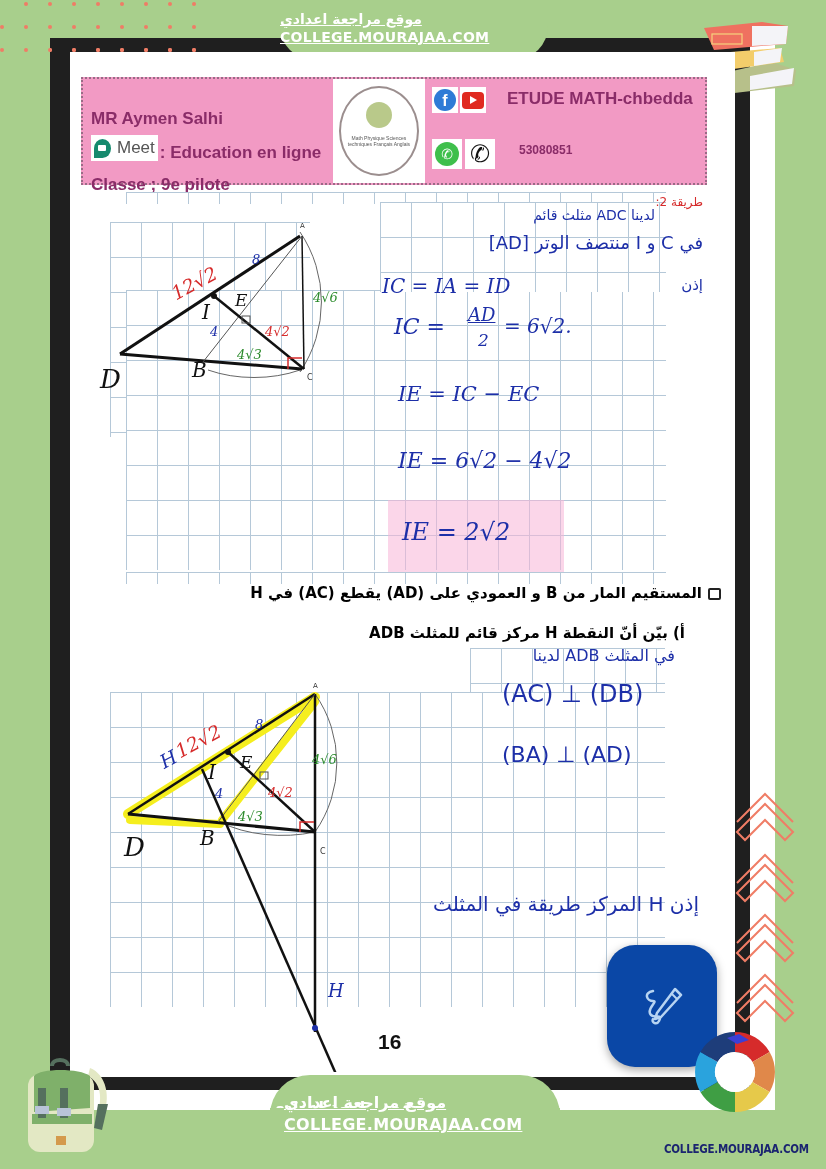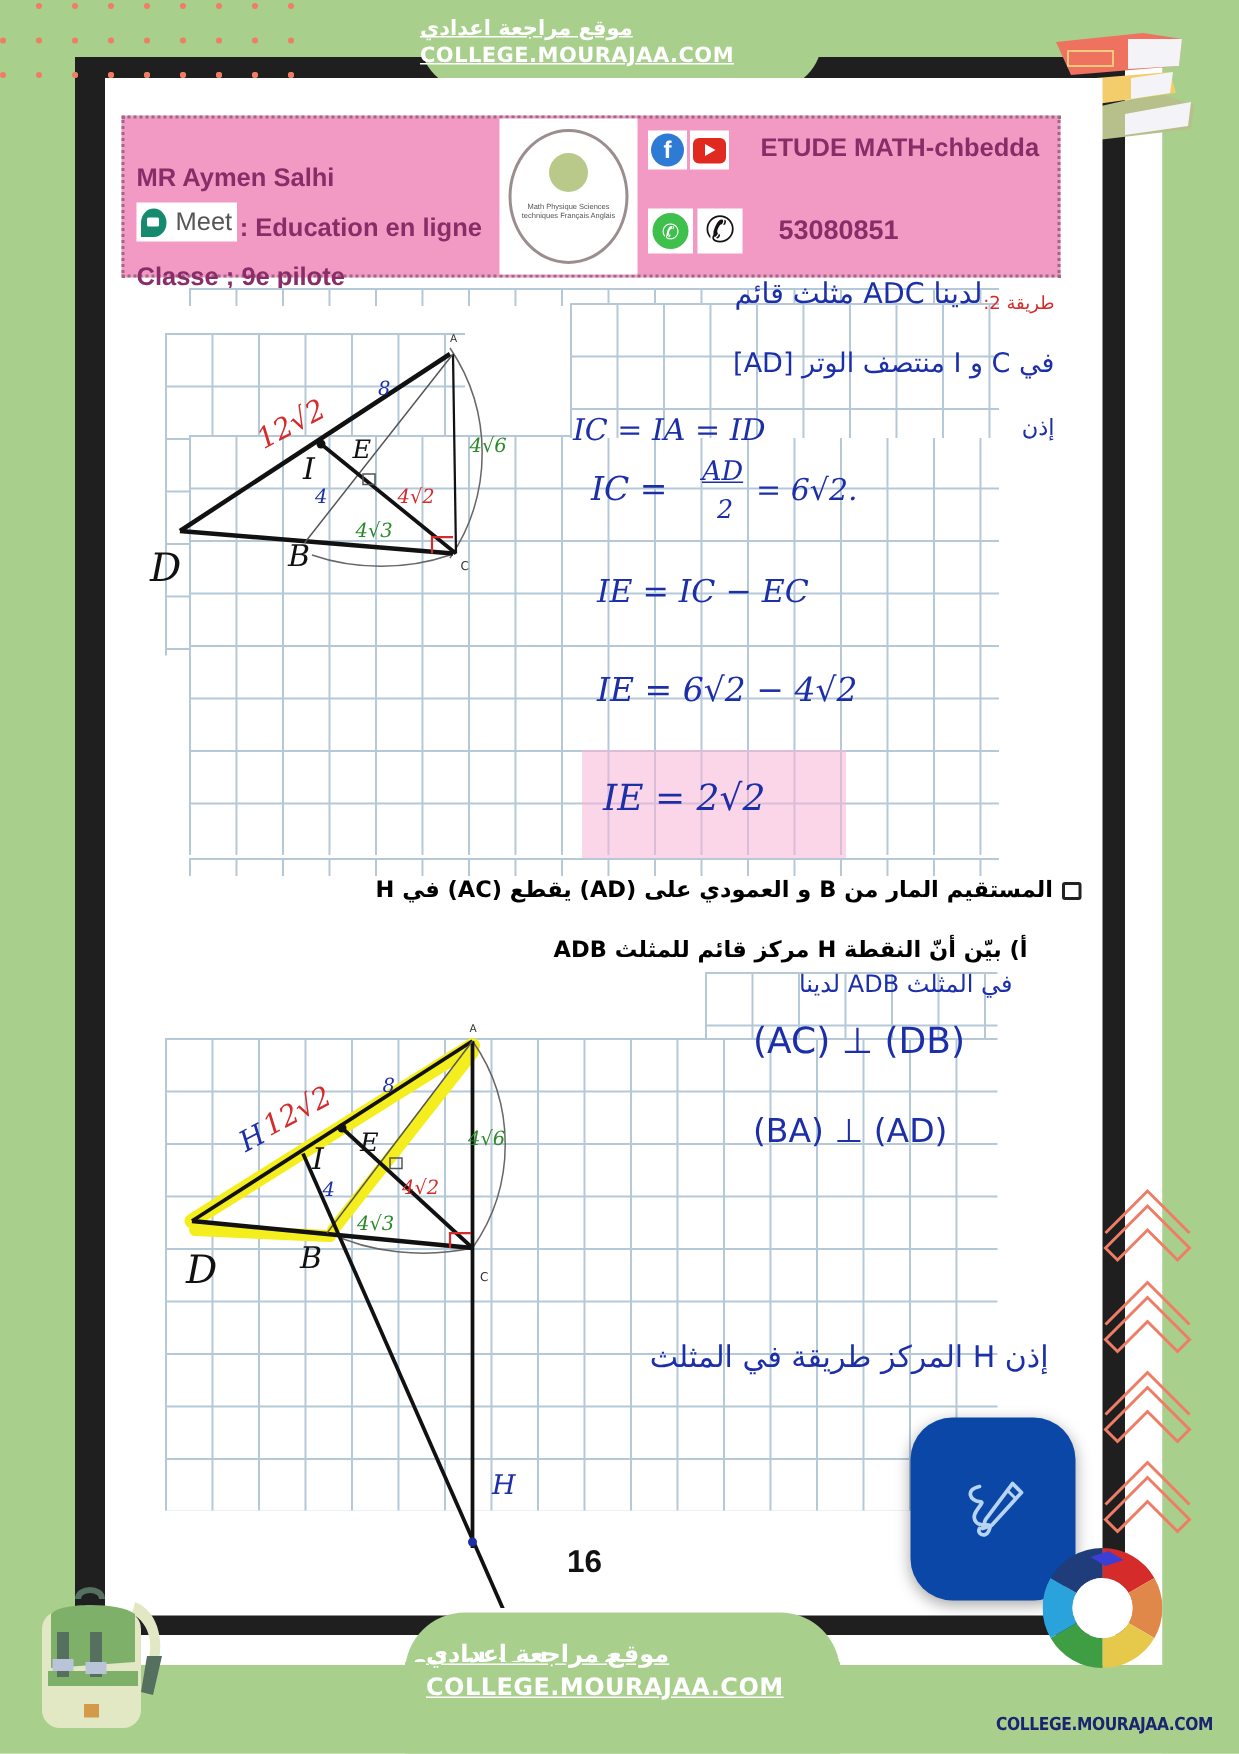--- a/index.html
+++ b/index.html
@@ -38,21 +38,21 @@
   .seal-tree { width: 26px; height: 26px; background: #b9c98a; border-radius: 50%; position: absolute; top: 14px; }
   .seal-text { font-size: 5px; color: #555; text-align: center; margin-top: 20px; line-height: 6px; }
   .hc-right { position: absolute; left: 346px; top: 0; width: 276px; height: 104px; }
   .sq-icon { position: absolute; width: 26px; height: 26px; background: #fff; display: flex; align-items: center; justify-content: center; }
   .ic-fb { width: 22px; height: 22px; border-radius: 50%; background: #2e7bd6; color: #fff; font-weight: bold; font-size: 16px; text-align: center; line-height: 24px; }
   .ic-yt { width: 22px; height: 17px; border-radius: 4px; background: #e02a20; position: relative; }
   .ic-yt::after { content: ""; position: absolute; left: 8px; top: 4px; border-left: 7px solid #fff; border-top: 4.5px solid transparent; border-bottom: 4.5px solid transparent; }
   .ic-wa { width: 24px; height: 24px; border-radius: 50%; background: #3fbf4c; color: #fff; font-size: 14px; text-align: center; line-height: 24px; }
   .ic-ph { font-size: 24px; color: #111; line-height: 26px; }
   .hc-channel { position: absolute; left: 78px; top: 10px; font-size: 17px; font-weight: bold; color: #8a2c68; white-space: nowrap; }
-  .hc-phone { position: absolute; left: 90px; top: 64px; font-size: 18px; font-weight: bold; color: #8a2c68; }
+  .hc-phone { position: absolute; left: 90px; top: 64px; font-size: 12px; font-weight: bold; color: #8a2c68; }
 
   
   .grid { position: absolute; background-color: #fff;
     background-image: linear-gradient(to right, #b5c8d8 1px, transparent 1px), linear-gradient(to bottom, #b5c8d8 1px, transparent 1px);
     background-size: 31px 35px; }
 
   .hw { position: absolute; color: #1d2fa8; font-family: "DejaVu Serif", serif; font-style: italic; white-space: nowrap; }
   .hw.red { color: #d62b2b; }
   .hw.green { color: #2a8a2a; }
   .hw.black { color: #111; }
@@ -187,21 +187,21 @@
   <div class="hw black" style="left:132px;top:248px;font-size:20px">I</div>
   <div class="hw black" style="left:165px;top:238px;font-size:17px">E</div>
   <div class="hw red" style="left:100px;top:220px;font-size:19px;transform:rotate(-28deg)">12√2</div>
   <div class="hw" style="left:182px;top:200px;font-size:13px">8</div>
   <div class="hw" style="left:140px;top:272px;font-size:13px">4</div>
   <div class="hw green" style="left:243px;top:238px;font-size:13px">4√6</div>
   <div class="hw red" style="left:195px;top:272px;font-size:13px">4√2</div>
   <div class="hw green" style="left:167px;top:295px;font-size:13px">4√3</div>
 
   <div class="hw red ar" style="right:32px;top:143px;font-size:12px">طريقة 2:</div>
-  <div class="hw ar" style="right:80px;top:133px;font-size:19px">لدينا ADC مثلث قائم</div>
+  <div class="hw ar" style="right:80px;top:155px;font-size:14px">لدينا ADC مثلث قائم</div>
   <div class="hw ar" style="right:32px;top:180px;font-size:18px">في C و I منتصف الوتر [AD]</div>
   <div class="hw ar" style="right:32px;top:224px;font-size:15px">إذن</div>
   <div class="hw" style="left:312px;top:222px;font-size:20px">IC = IA = ID</div>
   <div class="hw" style="left:324px;top:262px;font-size:22px">IC =</div>
   <div class="hw" style="left:398px;top:252px;font-size:18px;text-decoration:underline">AD</div>
   <div class="hw" style="left:408px;top:278px;font-size:17px">2</div>
   <div class="hw" style="left:434px;top:262px;font-size:20px">= 6√2.</div>
   <div class="hw" style="left:328px;top:330px;font-size:21px">IE = IC − EC</div>
   <div class="hw" style="left:328px;top:396px;font-size:22px">IE = 6√2 − 4√2</div>
   <div class="pink-hl" style="left:318px;top:448px;width:176px;height:72px"></div>

